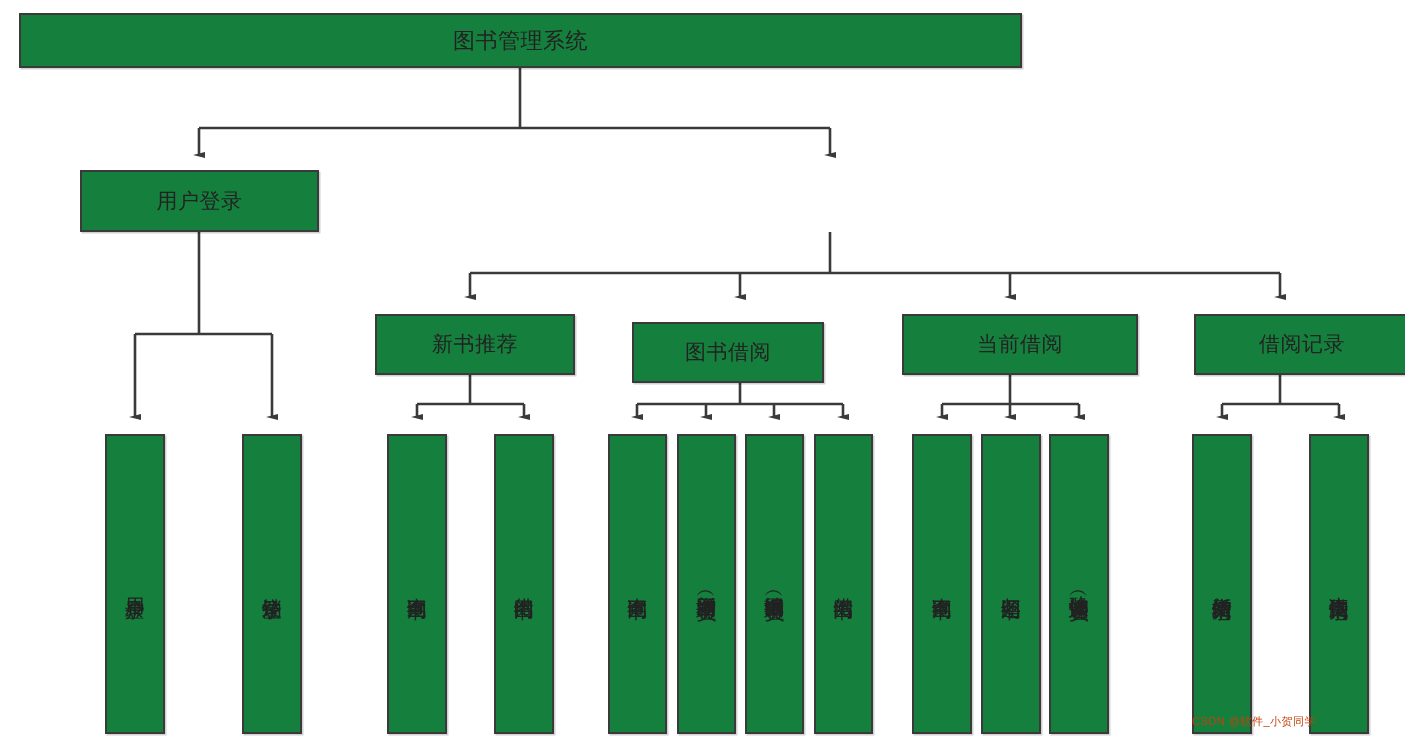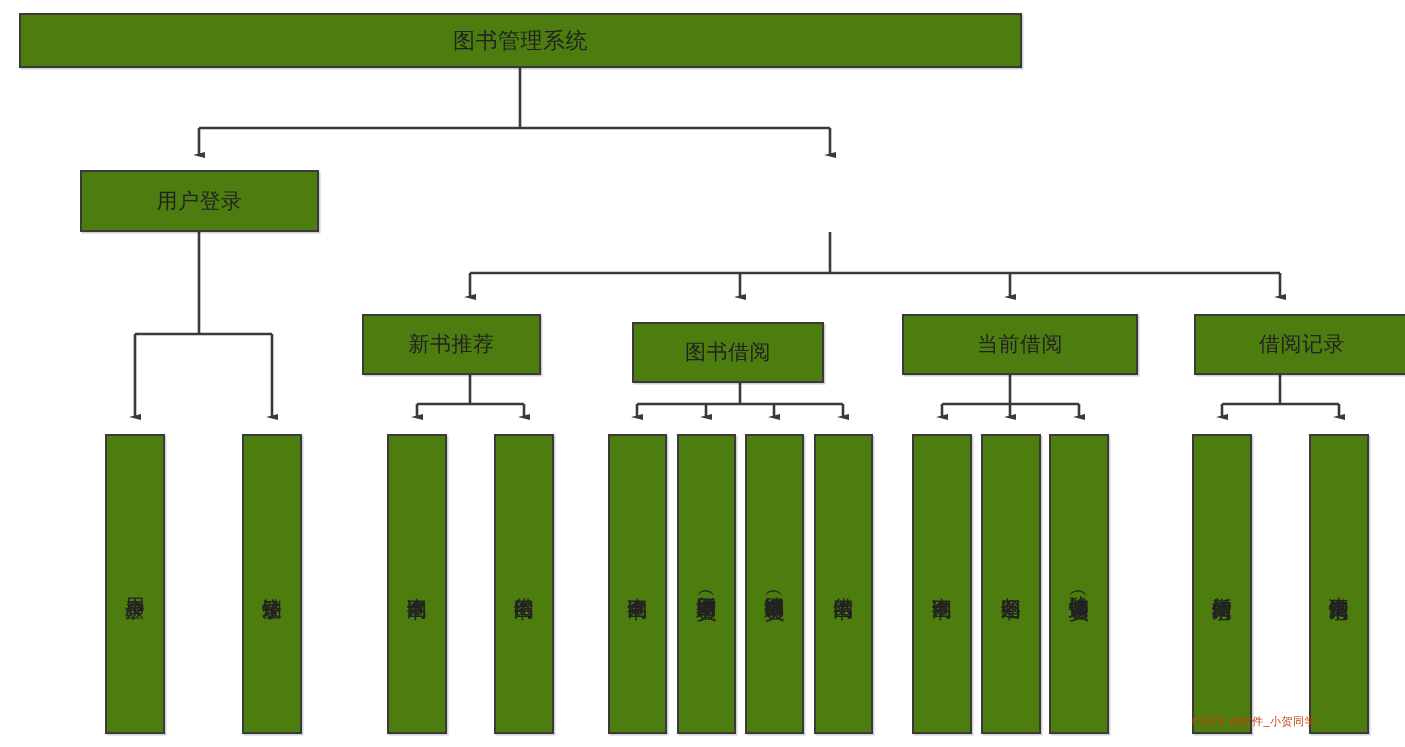--- a/index.html
+++ b/index.html
@@ -21,21 +21,21 @@
     position: absolute;
     left: 0;
     top: 0;
     width: 1405px;
     height: 747px;
     pointer-events: none;
   }
   .node {
     position: absolute;
     box-sizing: border-box;
-    background: #4d7c0f;
+    background: #15803d;
     border: 2.5px solid #3a3a3a;
     display: flex;
     align-items: center;
     justify-content: center;
     box-shadow: 1.5px 1.5px 0 rgba(0,0,0,0.18);
   }
   .node .label {
     color: #222222;
     font-size: 21px;
     line-height: 1.18;
@@ -119,21 +119,21 @@
   </svg>
 
   <div class="node root" style="left:19px; top:13px; width:1003px; height:55px;">
     <span class="label">图书管理系统</span>
   </div>
 
   <div class="node" style="left:80px; top:170px; width:239px; height:62px;">
     <span class="label">用户登录</span>
   </div>
 
-  <div class="node" style="left:362px; top:314px; width:179px; height:61px;">
+  <div class="node" style="left:375px; top:314px; width:200px; height:61px;">
     <span class="label">新书推荐</span>
   </div>
   <div class="node" style="left:632px; top:322px; width:192px; height:61px;">
     <span class="label">图书借阅</span>
   </div>
   <div class="node" style="left:902px; top:314px; width:236px; height:61px;">
     <span class="label">当前借阅</span>
   </div>
   <div class="node" style="left:1172px; top:314px; width:216px; height:61px;margin-left:22px;">
     <span class="label">借阅记录</span>

